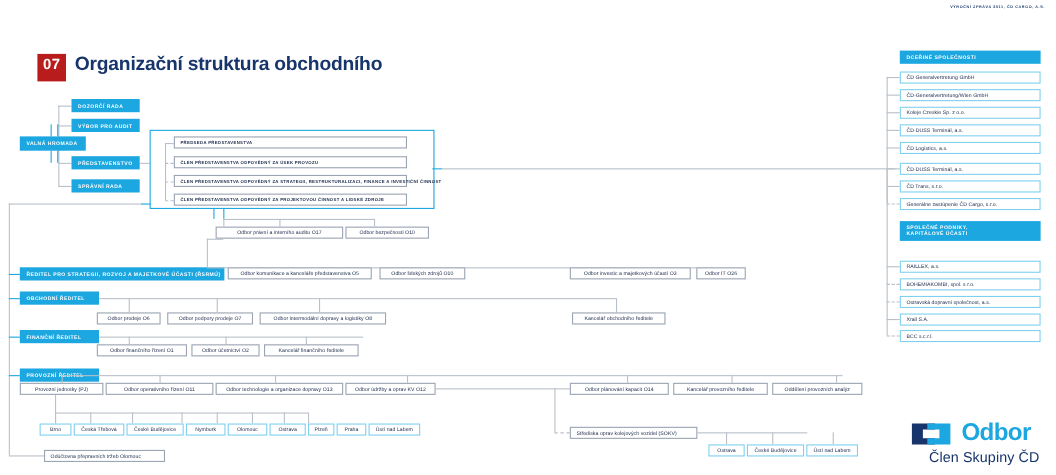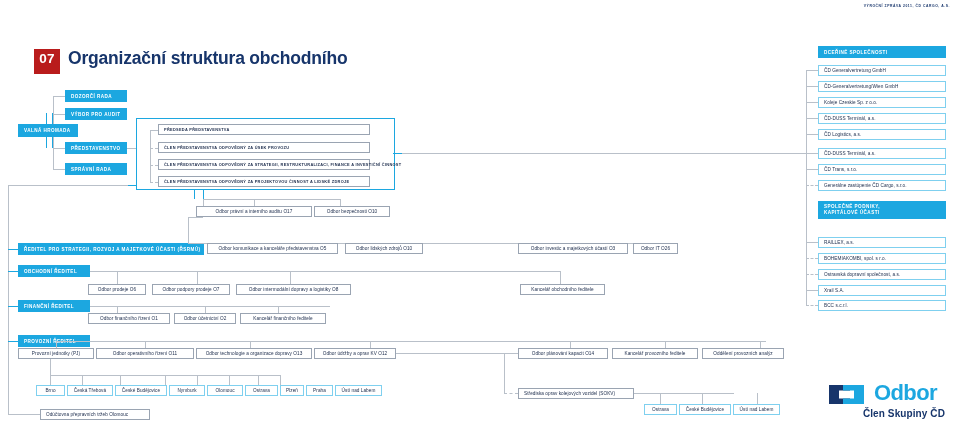--- a/index.html
+++ b/index.html
@@ -63,21 +63,21 @@
   }
 
   
   #logo-wrap{right:14px;bottom:8px;width:118px;height:44px;}
   #logo-mark{position:absolute;left:0;top:2px;width:40px;height:25px;}
   #logo-word{
     position:absolute;left:46px;top:0px;font-size:22px;font-weight:bold;
     color:#1CA7E0;letter-spacing:-.6px;line-height:26px;
   }
   #logo-sub{
-    position:absolute;right:1px;top:28px;font-size:10px;font-weight:bold;
+    position:absolute;right:1px;top:28px;font-size:13px;font-weight:normal;
     color:#17356b;letter-spacing:.1px;
   }
 </style>
 </head>
 <body>
 
 <div class="abs" id="running-head">VÝROČNÍ ZPRÁVA 2011, ČD CARGO, a.s.</div>
 
 <div class="abs" id="chapter-num">07</div>
 <div class="abs" id="page-title">Organizační struktura obchodního</div>

